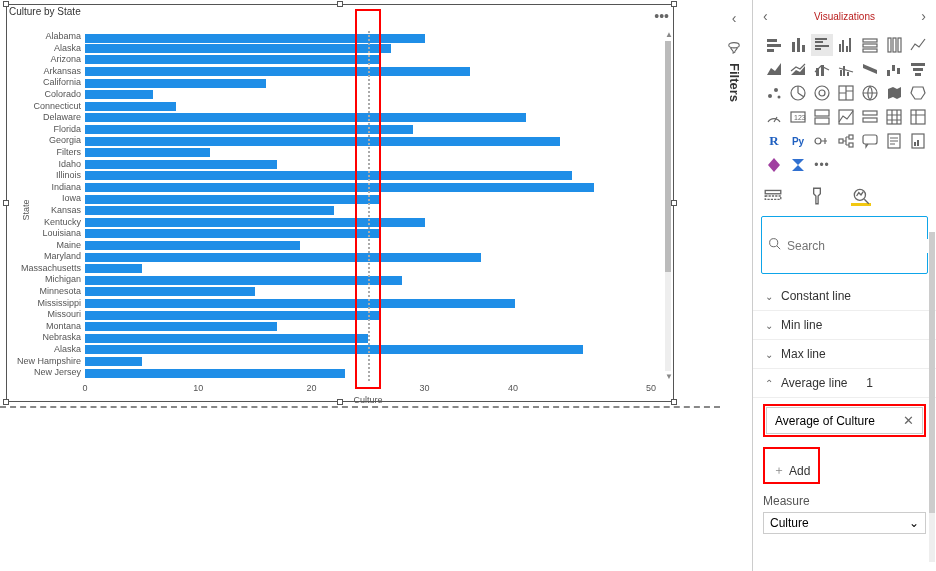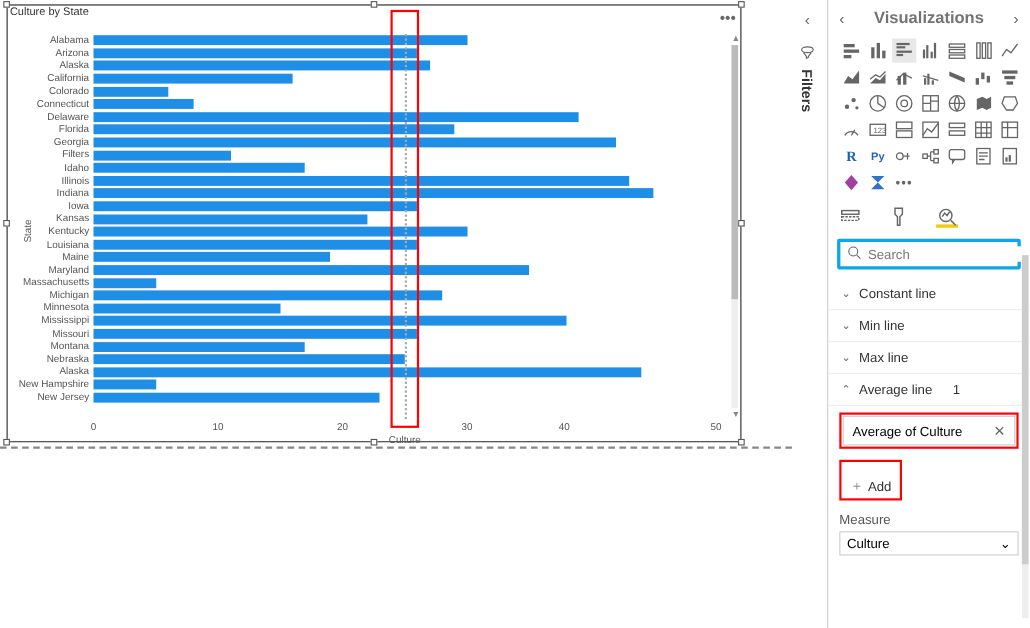--- a/index.html
+++ b/index.html
@@ -34,33 +34,33 @@
 .dashed-underline { position:absolute; left:0; top: 406px; width: 720px; border-top: 2px dashed #888;}
 
 .filters-rail { position: absolute; left: 722px; top: 10px; width: 24px; text-align: center; }
 .filters-rail .chev { font-size: 14px; color: #666; cursor:pointer;}
 .filters-rail .icon { font-size: 14px; color: #666; margin-top: 14px; cursor:pointer;}
 .filters-rail .label { writing-mode: vertical-rl; font-size: 13px; color: #333; margin: 6px auto 0; font-weight:600;}
 
 .viz-pane { position: absolute; left: 752px; top: 0; width: 184px; height: 571px; border-left: 1px solid #ccc; background: #fff; }
 .viz-header { display: flex; align-items: center; justify-content: space-between; padding: 8px 10px 10px 10px; }
 .viz-header .chev-l, .viz-header .chev-r { font-size: 14px; color: #666; cursor:pointer;}
-.viz-header h2 { font-size: 15px; font-weight: 700; color: #737373; }
+.viz-header h2 { font-size: 10px; font-weight: 400; color: #b91c1c; }
 .viz-grid { padding: 0 10px; display: grid; grid-template-columns: repeat(7, 22px); gap: 2px 2px; }
 .viz-icon { width: 22px; height: 22px; display: flex; align-items: center; justify-content: center; cursor:pointer;}
 .viz-icon svg { width: 18px; height: 18px; }
 .viz-icon.selected { background: #e8e8e8; }
 .viz-icon.r { font-family: serif; font-weight: bold; color: #2060c0; font-size:13px;}
 .viz-icon.py { font-weight:bold; color:#2060c0; font-size:10px;}
 .viz-icon.dots { color:#666; letter-spacing:1px;}
 
 .tab-row { display: flex; gap: 24px; padding: 10px 10px 6px 10px; }
 .tab-btn { width: 20px; height: 20px; cursor:pointer; color:#666; }
 .tab-btn.active { border-bottom: 3px solid #f2c811; }
-.search-box { margin: 4px 8px; border: 3px solid #0ea5e9; border-radius: 2px; display: flex; align-items: center; padding: 3px 6px; }
+.search-box { margin: 4px 8px; border: 1px solid #0ea5e9; border-radius: 2px; display: flex; align-items: flex-end; padding: 20px 6px; }
 .search-box input { border: none; outline: none; font-size: 12px; flex:1; }
 .search-box .mag { margin-right: 6px; color:#666;}
 
 .accordion { margin-top: 8px; overflow-y:auto; height: 290px;}
 .acc-item { padding: 7px 12px; border-bottom: 1px solid #eee; cursor:pointer; display:flex; align-items:center; gap:6px; font-size:12px; color:#333;}
 .acc-item .chev { font-size: 10px; color:#666; width:10px;}
 .acc-content { padding: 6px 10px 10px 10px; }
 .avg-measure-box { border:1px solid #ccc; padding: 5px 8px; font-size:12px; display:flex; justify-content:space-between; align-items:center;}
 .avg-measure-box .x { color:#666; cursor:pointer; font-size:13px;}
 .red-box { border: 2px solid red; }
@@ -96,31 +96,35 @@
       <span><svg viewBox="0 0 16 16">
             <path class="st" d="M2 6V2h4M10 2h4v4M14 10v4h-4M6 14H2v-4"></path>
           </svg></span>
       <span>•••</span>
     </div>
 
     <div class="y-title">State</div>
 
     <div class="plot-area">
       <div class="bars-wrap" id="bars">
-          <div class="bar-row" style="position: relative;">
+          <div class="bar-row" style="position: relative; align-items: flex-end;">
             <div class="bar-label">Alabama</div>
             <div class="bar-fill" style="width: 339.6px;"></div>
           </div>
           <div class="bar-row" style="position: relative;">
+            <div class="bar-label">Alaska</div>
+            <div class="bar-fill" style="width: 305.64px;"></div>
+          </div>
+          <div class="bar-row" style="position: relative;">
             <div class="bar-label">Arizona</div>
             <div class="bar-fill" style="width: 294.32px;"></div>
           </div>
           <div class="bar-row" style="position: relative;">
-            <div class="bar-label">Alaska</div>
-            <div class="bar-fill" style="width: 305.64px;"></div>
+            <div class="bar-label">Arkansas</div>
+            <div class="bar-fill" style="width: 384.88px;"></div>
           </div>
           <div class="bar-row" style="position: relative;">
             <div class="bar-label">California</div>
             <div class="bar-fill" style="width: 181.12px;"></div>
           </div>
           <div class="bar-row" style="position: relative;">
             <div class="bar-label">Colorado</div>
             <div class="bar-fill" style="width: 67.92px;"></div>
           </div>
           <div class="bar-row" style="position: relative;">

